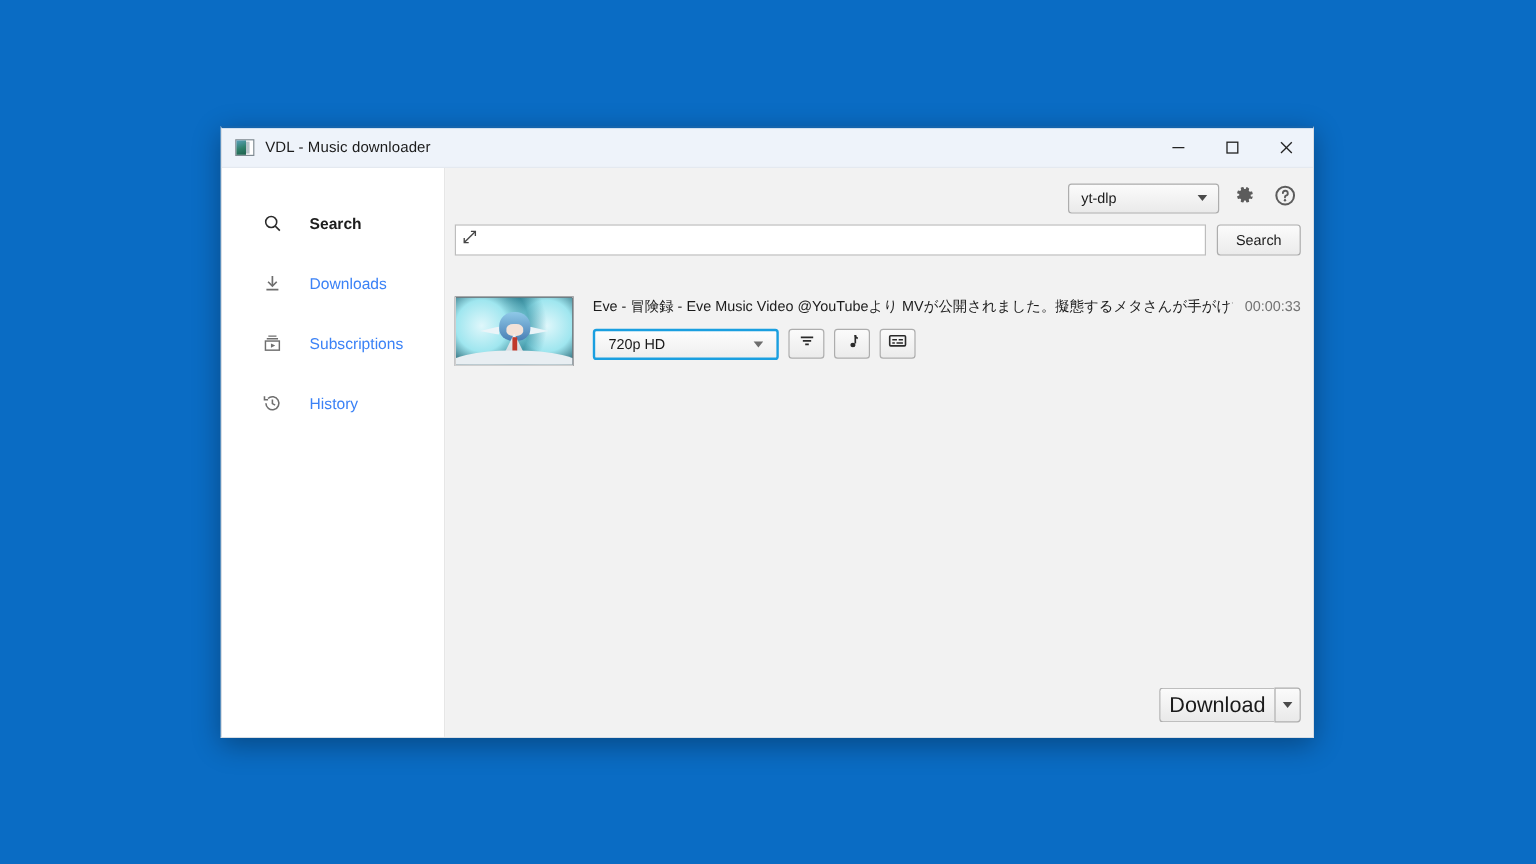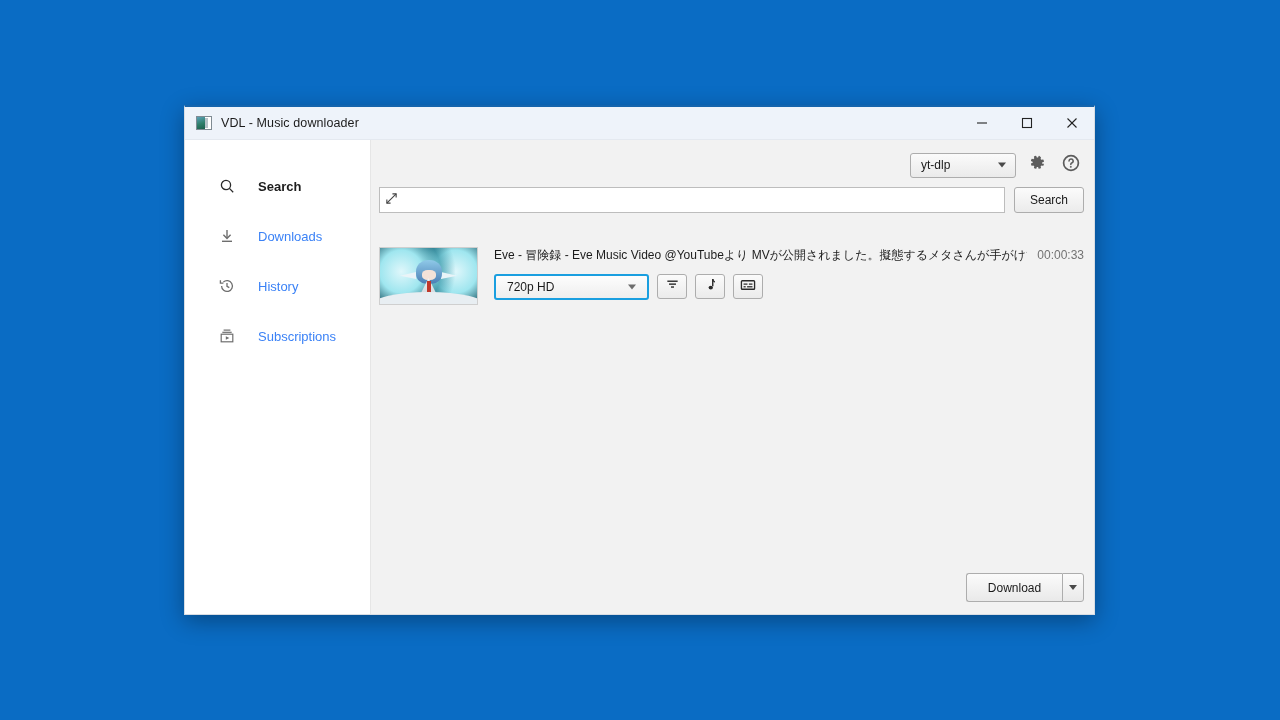--- a/index.html
+++ b/index.html
@@ -157,21 +157,21 @@
     border: 1px solid #adadad;
     border-radius: 3px;
     display: flex;
     align-items: center;
     font-size: 12px;
     color: #1a1a1a;
     box-sizing: border-box;
     position: relative;
   }
   #engine-combo {
-    width: 106px;
+    width: 126px;
     padding-left: 10px;
   }
   .combo .caret {
     position: absolute;
     right: 9px;
     top: 50%;
     transform: translateY(-50%);
     width: 0; height: 0;
     border-left: 4px solid transparent;
     border-right: 4px solid transparent;
@@ -389,21 +389,21 @@
   #download-group {
     display: flex;
     height: 29px;
   }
   #download-btn {
     width: 96px;
     background: linear-gradient(#fbfbfb,#e9e9e9);
     border: 1px solid #adadad;
     border-right: none;
     border-radius: 3px 0 0 3px;
-    font-size: 12px;
+    font-size: 18px;
     color: #1a1a1a;
     display: flex;
     align-items: center;
     justify-content: center;
     box-sizing: border-box;
   }
   #download-split {
     width: 22px;
     background: linear-gradient(#fbfbfb,#e9e9e9);
     border: 1px solid #adadad;
@@ -470,43 +470,43 @@
 
         <div class="nav-item">
           <span class="nav-icon">
             <svg width="16" height="16" viewBox="0 0 16 16" aria-hidden="true">
               <line x1="8" y1="2" x2="8" y2="10" stroke="currentColor" stroke-width="1.4"></line>
               <polyline points="4.4,6.8 8,10.4 11.6,6.8" fill="none" stroke="currentColor" stroke-width="1.4"></polyline>
               <line x1="3" y1="13.3" x2="13" y2="13.3" stroke="currentColor" stroke-width="1.4"></line>
             </svg>
           </span>
           <span class="nav-label">Downloads</span>
-        </div>
-
-        <div class="nav-item">
-          <span class="nav-icon">
-            <svg width="16" height="16" viewBox="0 0 16 16" aria-hidden="true">
-              <path d="M2.6 8a5.4 5.4 0 1 0 1.7-3.9" fill="none" stroke="currentColor" stroke-width="1.3"></path>
-              <polyline points="1.4,2.2 1.4,5.2 4.4,5.2" fill="none" stroke="currentColor" stroke-width="1.3"></polyline>
-              <polyline points="8,5 8,8.3 10.3,9.6" fill="none" stroke="currentColor" stroke-width="1.3"></polyline>
-            </svg>
-          </span>
-          <span class="nav-label">History</span>
         </div>
 
         <div class="nav-item">
           <span class="nav-icon">
             <svg width="16" height="16" viewBox="0 0 16 16" aria-hidden="true">
               <line x1="4.6" y1="2.1" x2="11.4" y2="2.1" stroke="currentColor" stroke-width="1.2"></line>
               <line x1="3.3" y1="4.3" x2="12.7" y2="4.3" stroke="currentColor" stroke-width="1.2"></line>
               <rect x="2.2" y="6.2" width="11.6" height="7.6" fill="none" stroke="currentColor" stroke-width="1.2"></rect>
               <polygon points="6.8,8.2 10.4,10 6.8,11.8" fill="currentColor"></polygon>
             </svg>
           </span>
           <span class="nav-label">Subscriptions</span>
+        </div>
+
+        <div class="nav-item">
+          <span class="nav-icon">
+            <svg width="16" height="16" viewBox="0 0 16 16" aria-hidden="true">
+              <path d="M2.6 8a5.4 5.4 0 1 0 1.7-3.9" fill="none" stroke="currentColor" stroke-width="1.3"></path>
+              <polyline points="1.4,2.2 1.4,5.2 4.4,5.2" fill="none" stroke="currentColor" stroke-width="1.3"></polyline>
+              <polyline points="8,5 8,8.3 10.3,9.6" fill="none" stroke="currentColor" stroke-width="1.3"></polyline>
+            </svg>
+          </span>
+          <span class="nav-label">History</span>
         </div>
 
       </div>
 
       <div id="content">
 
         <div id="top-bar">
           <div id="engine-combo" class="combo">
             <span>yt-dlp</span>
             <span class="caret"></span>

